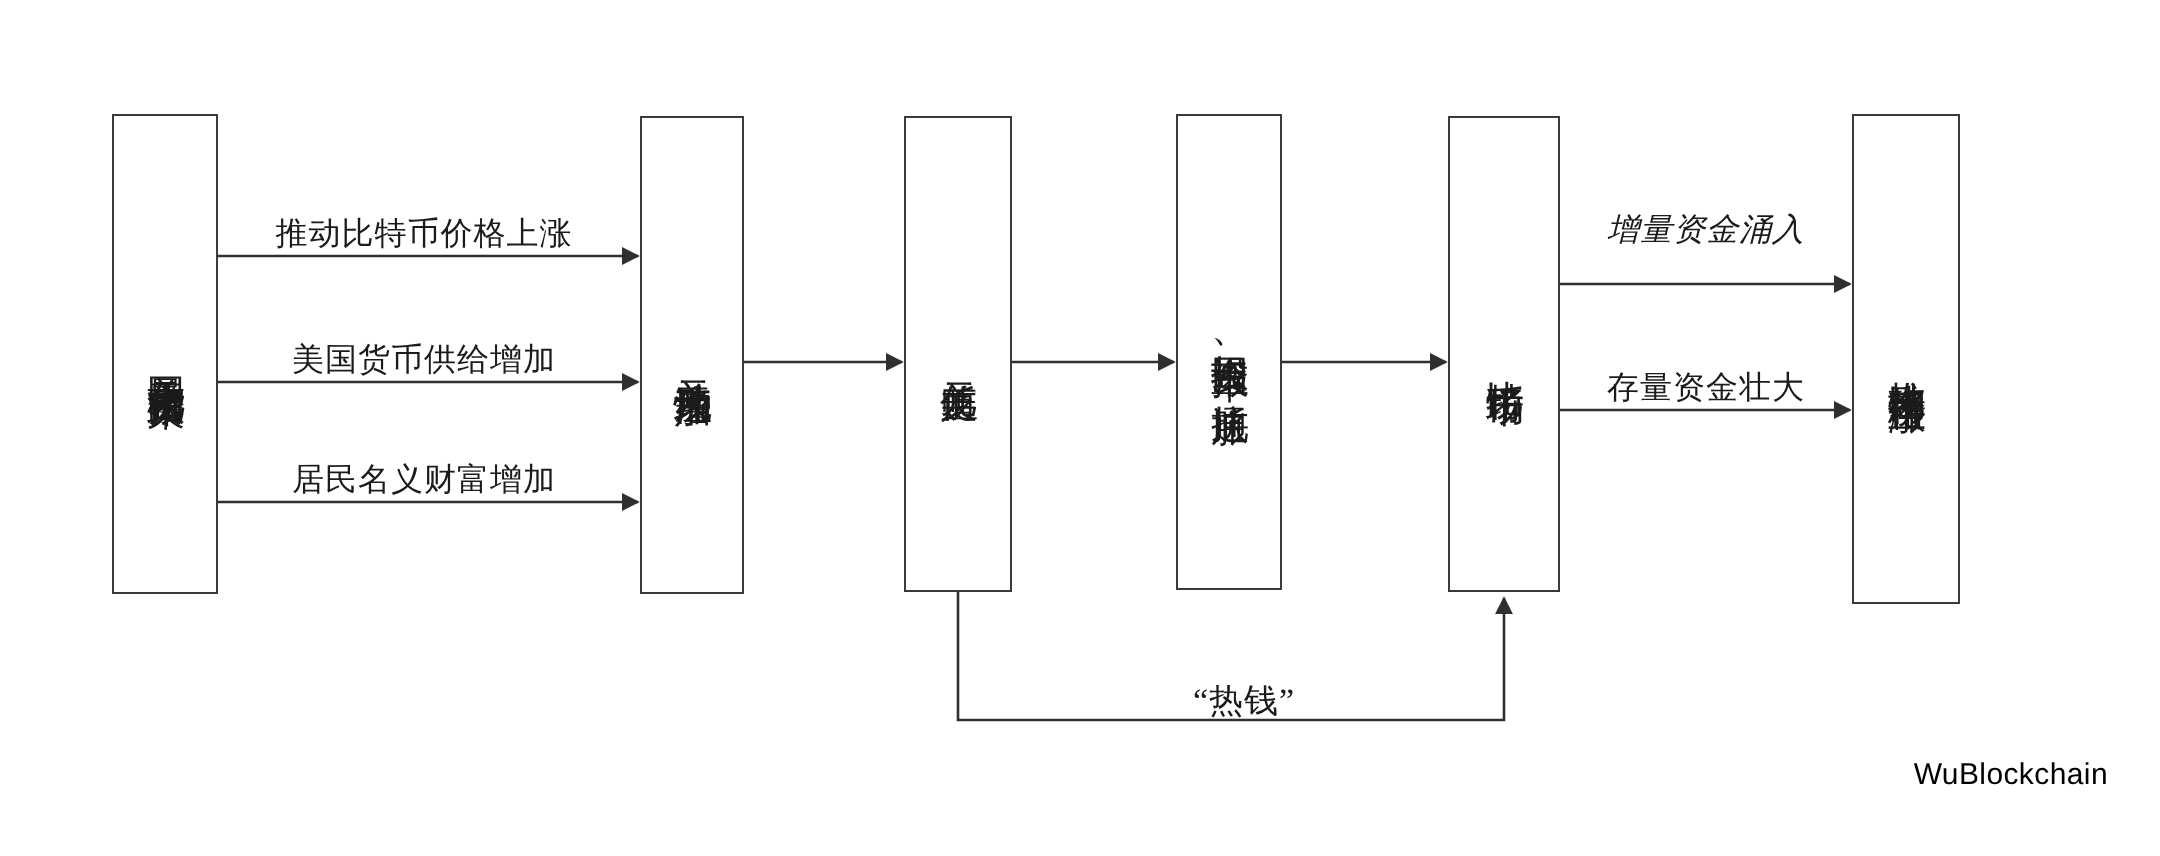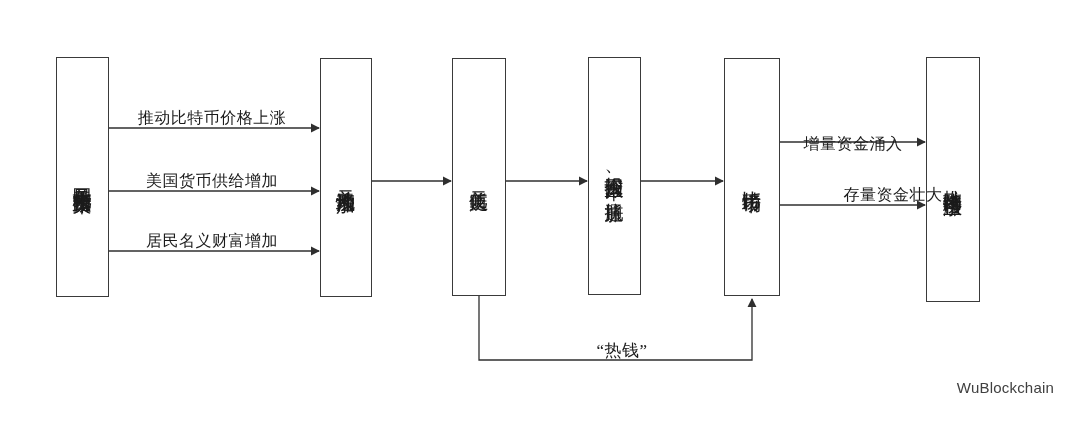--- a/index.html
+++ b/index.html
@@ -41,21 +41,21 @@
     transform:translateX(-50%);
   }
   .edge-label.hot{ font-size:17px; }
 
   #watermark{
     position:absolute;
     right:26px;
     bottom:32px;
     font-family:"Liberation Sans","DejaVu Sans",sans-serif;
     font-size:15px;
-    color:#404040;
+    color:#000000;
     letter-spacing:0.2px;
   }
 </style>
 </head>
 <body>
 
 <div id="canvas">
 
   <svg id="wires" viewBox="0 0 1080 428" width="1080" height="428" xmlns="http://www.w3.org/2000/svg">
     <defs>
@@ -96,19 +96,19 @@
     <span class="vtext">比特币市场</span>
   </div>
 
   <div class="node" style="left:926px;top:57px;width:54px;height:245px;">
     <span class="vtext">推动比特币价格上涨</span>
   </div>
 
   <div class="edge-label" style="left:212px;top:110px;">推动比特币价格上涨</div>
   <div class="edge-label" style="left:212px;top:173px;">美国货币供给增加</div>
   <div class="edge-label" style="left:212px;top:233px;text-align:right;">居民名义财富增加</div>
-  <div class="edge-label" style="left:853px;top:136px;">增量资金涌入</div>
-  <div class="edge-label" style="left:853px;top:187px;margin-left:40px;">存量资金壮大</div>
+  <div class="edge-label" style="left:853px;top:108px;font-style:italic;">增量资金涌入</div>
+  <div class="edge-label" style="left:853px;top:187px;">存量资金壮大</div>
   <div class="edge-label hot" style="left:622px;top:342px;text-align:center;">“热钱”</div>
 
   <div id="watermark">WuBlockchain</div>
 
 </div>
 
 </body></html>

